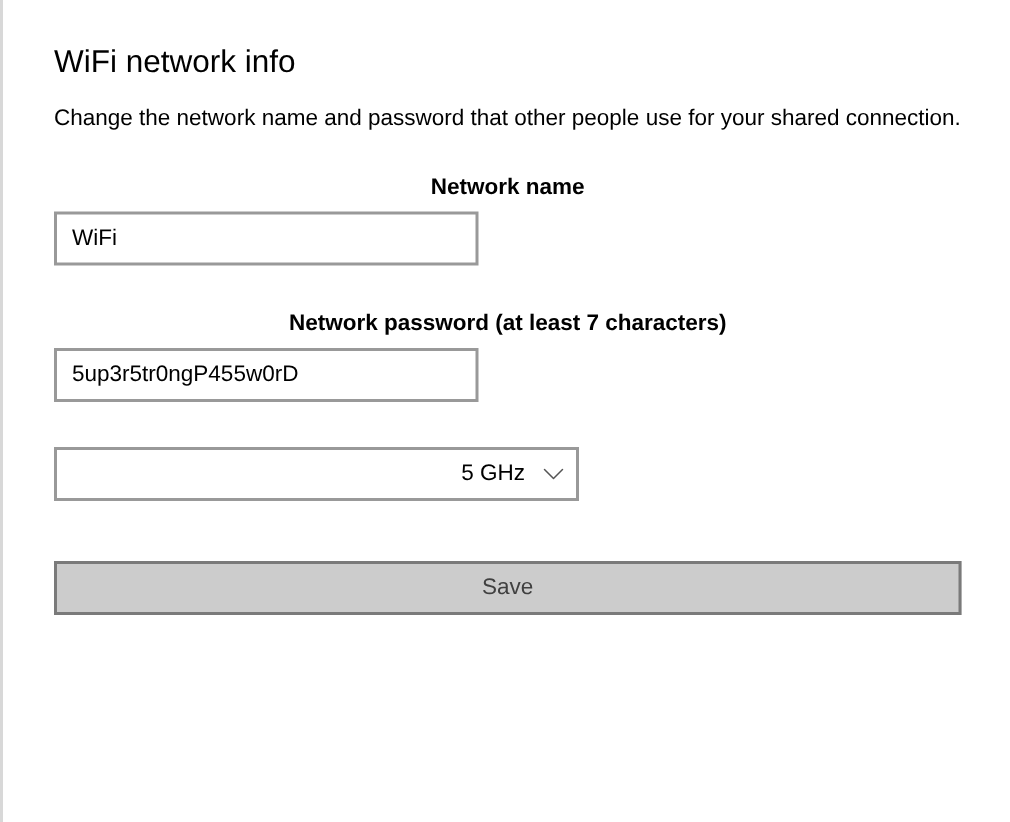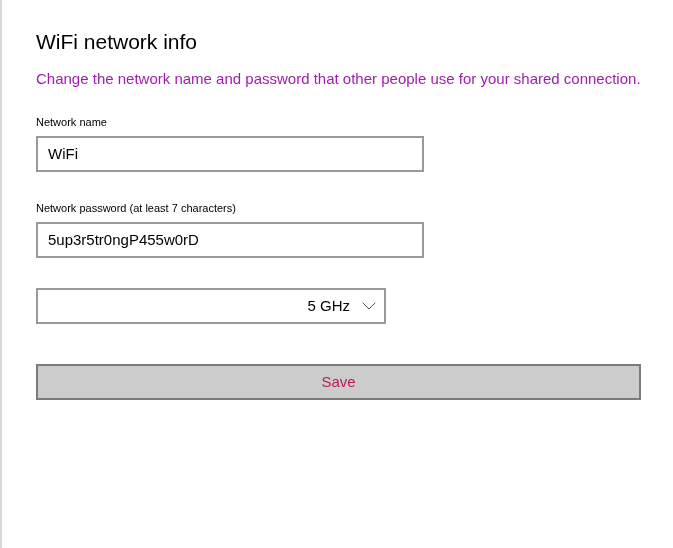--- a/index.html
+++ b/index.html
@@ -20,33 +20,34 @@
     .title {
       font-size: 21px;
       font-weight: 400;
       margin-bottom: 14px;
     }
     .description {
       font-size: 15px;
       font-weight: 400;
       line-height: 1.45;
       margin-bottom: 26px;
-      color: #a21caf;
+      color: #000000;
     }
     .field-group {
       margin-bottom: 30px;
     }
     .field-label {
-      font-size: 11px;
-      font-weight: 400;
+      font-size: 15px;
+      font-weight: 700;
       display: block;
       margin-bottom: 8px;
+      text-align: center;
     }
     .text-input {
-      width: 388px;
+      width: 283px;
       height: 36px;
       border: 2px solid #999999;
       background: #ffffff;
       font-family: inherit;
       font-size: 15px;
       padding: 0 10px;
       outline: none;
       color: #000;
     }
     .select-wrap {
@@ -84,21 +85,21 @@
       margin-top: 40px;
     }
     .btn {
       flex: 1;
       height: 36px;
       font-family: inherit;
       font-size: 15px;
       background: #cccccc;
       border: 1px solid #bfbfbf;
       cursor: pointer;
-      color: #be185d;
+      color: #404040;
     }
     .btn.primary {
       border: 2px solid #7a7a7a;
     }
   </style>
 </head>
 <body>
 
 <h1 class="title">WiFi network info</h1>
 

